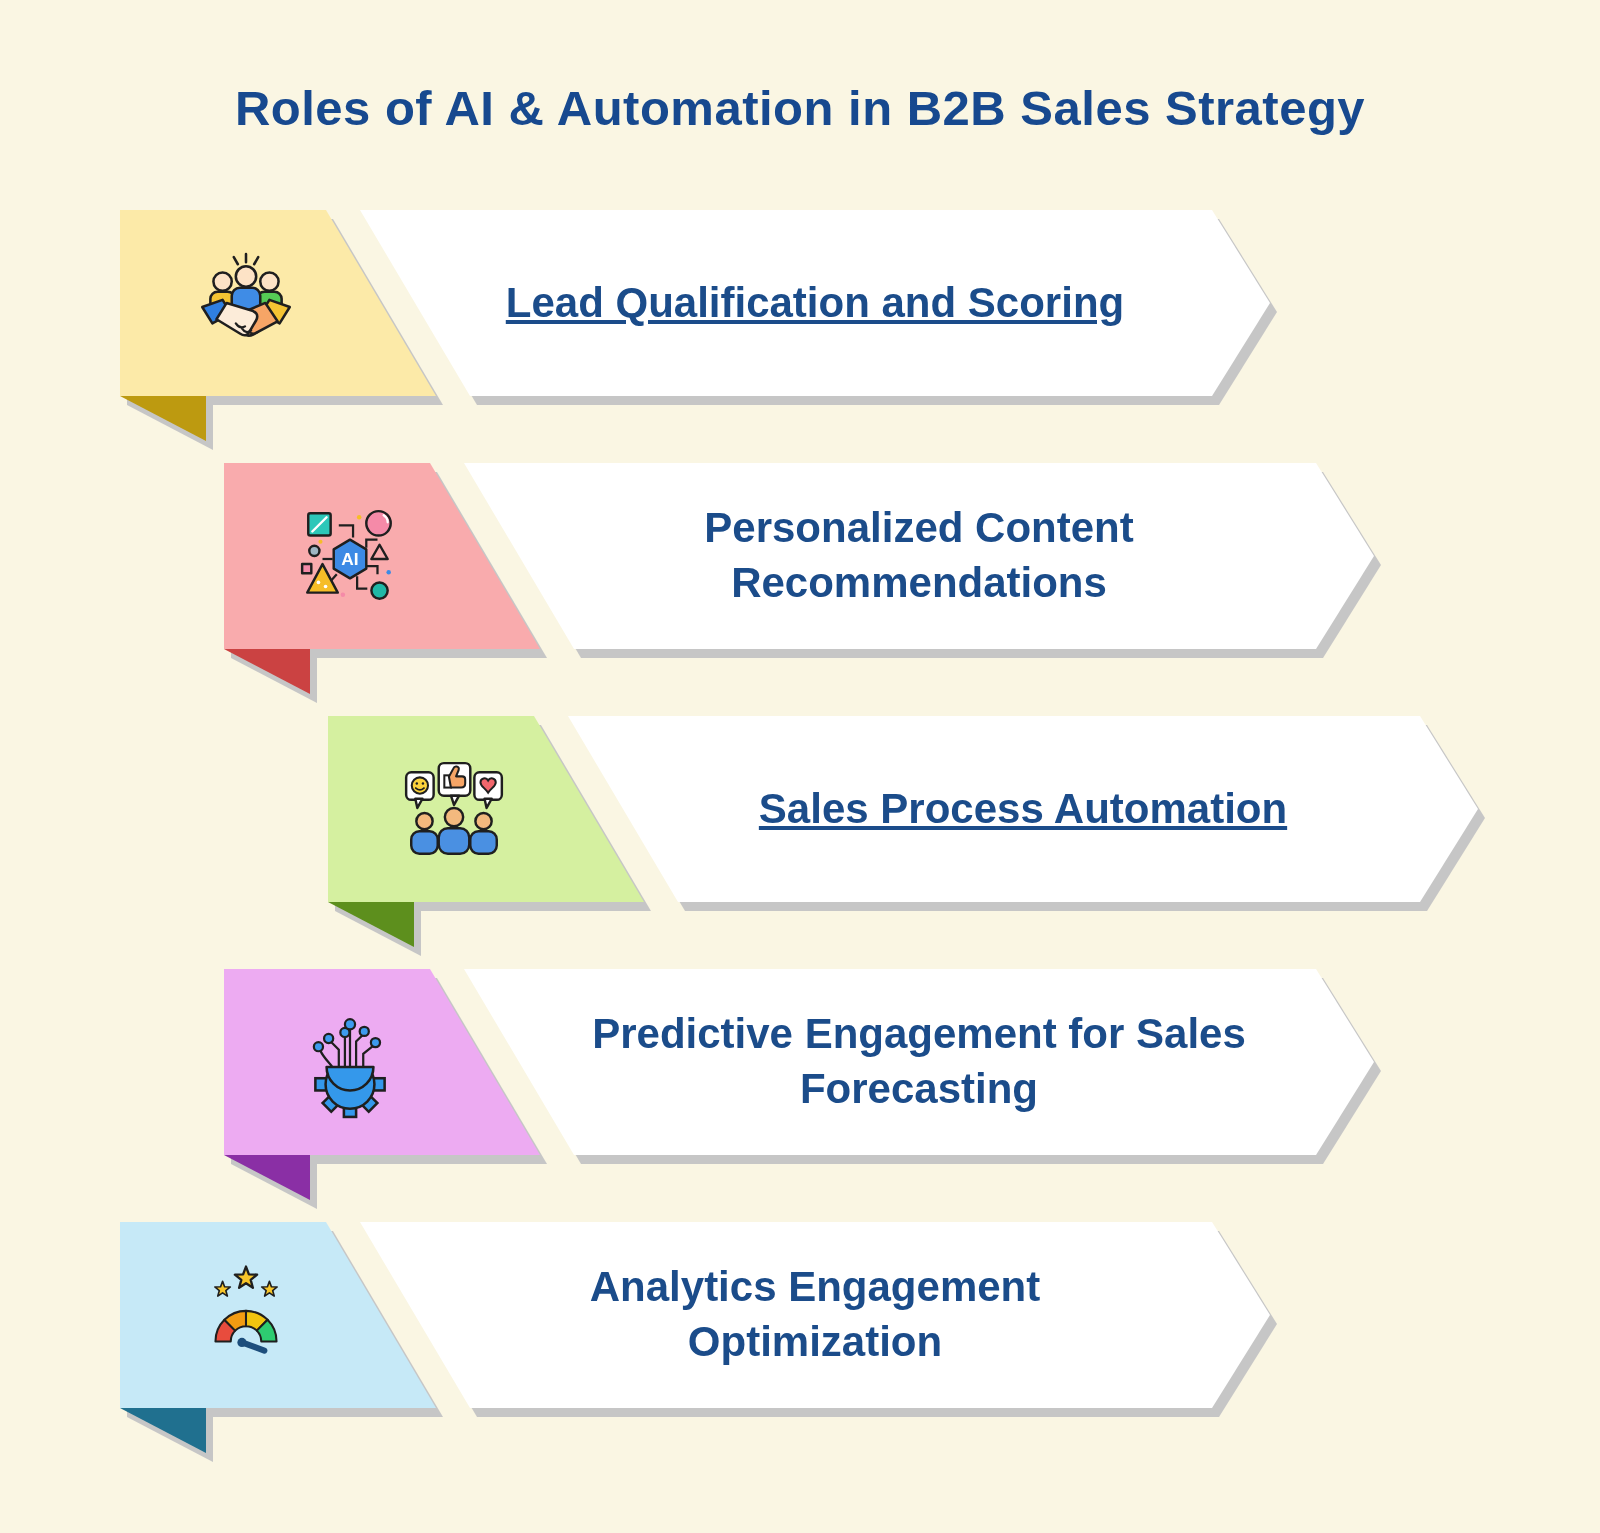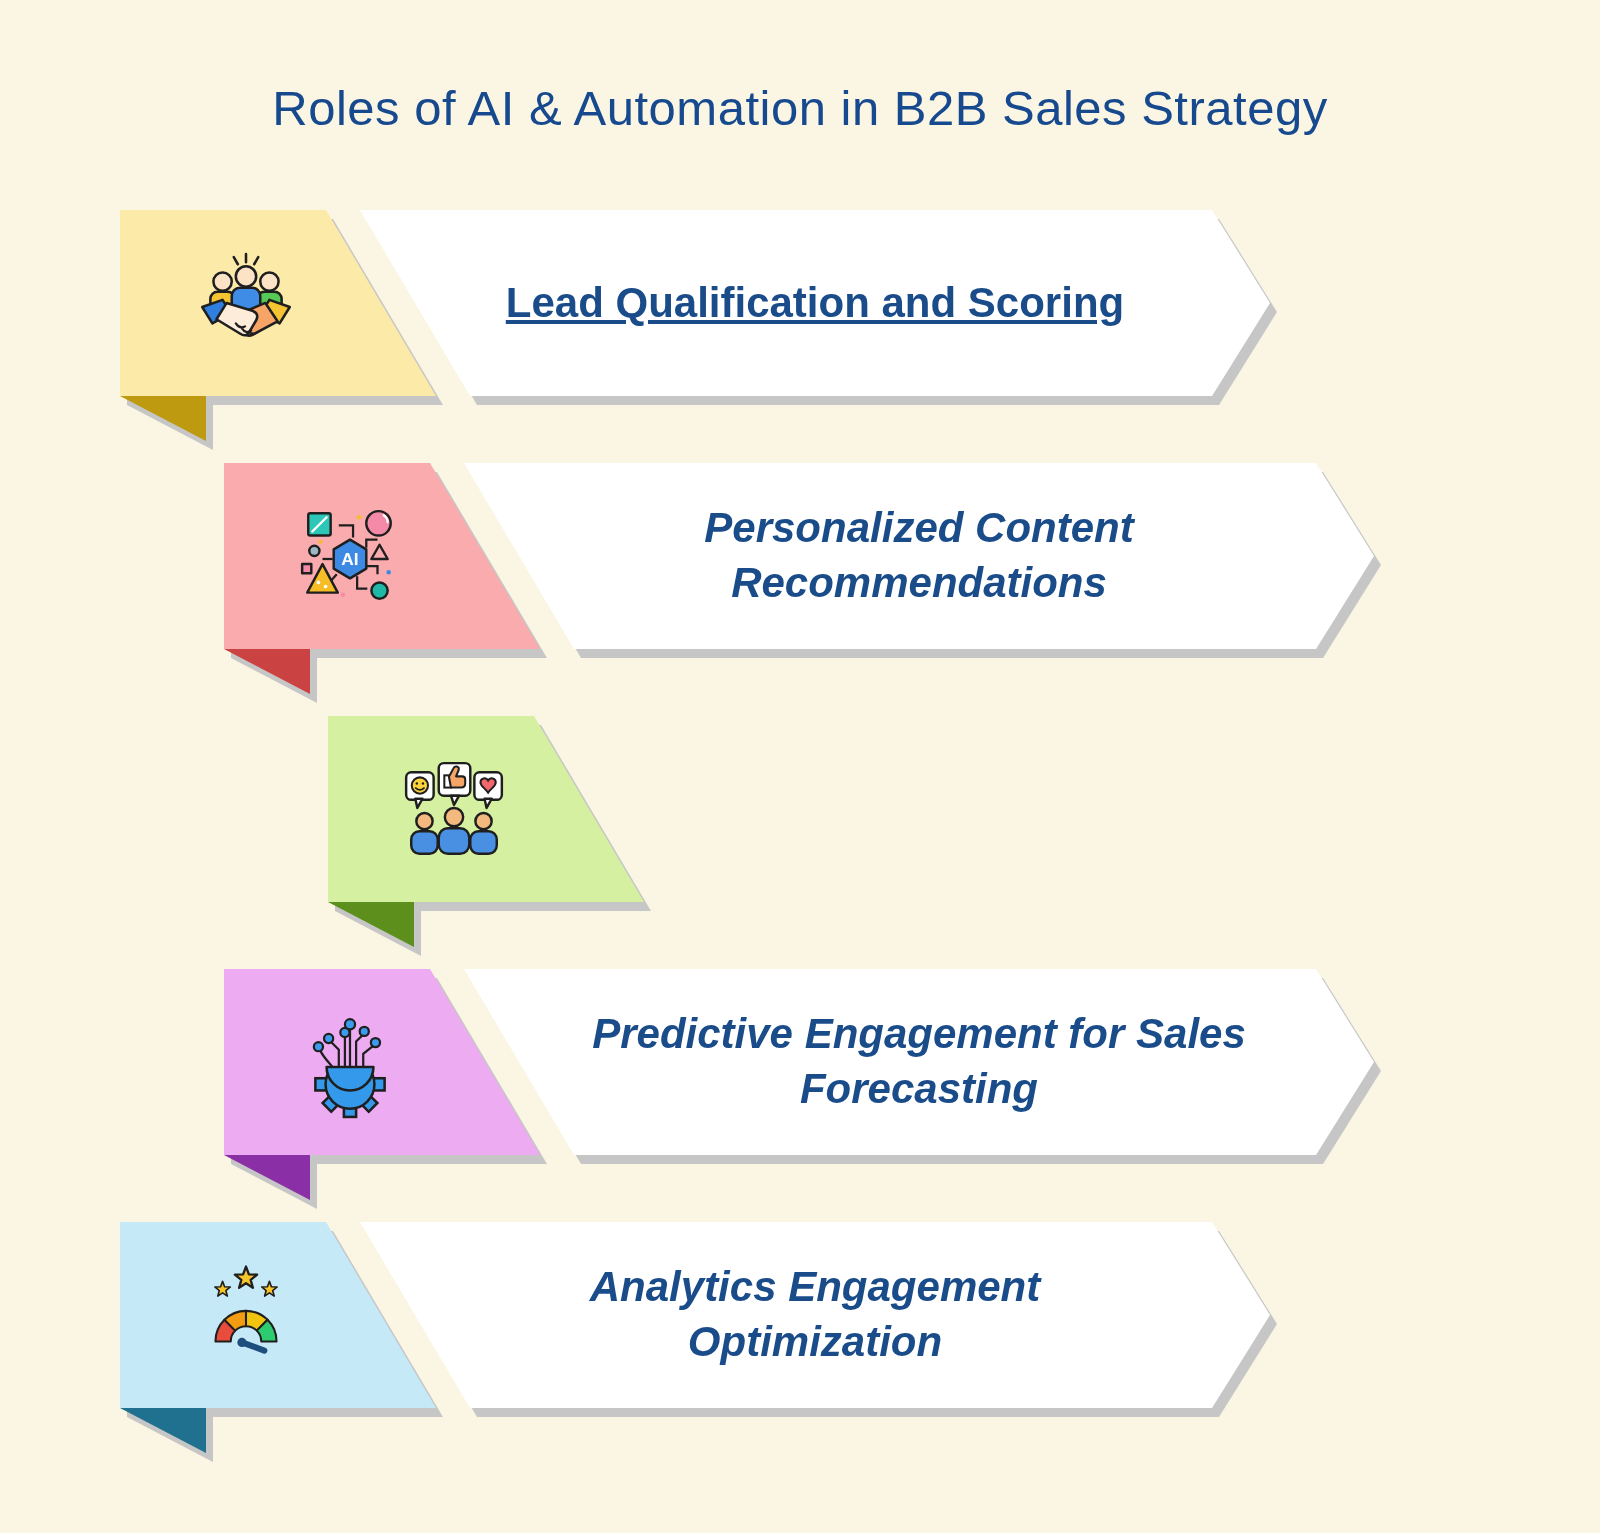--- a/index.html
+++ b/index.html
@@ -6,39 +6,39 @@
   body{
     position:relative;
     width:1600px;height:1533px;
     background:var(--bg,#faf6e3);
     font-family:"Liberation Sans",sans-serif;
     overflow:hidden;
   }
   .title{
     position:absolute;top:80px;left:0;width:1600px;
     margin:0;text-align:center;
-    font-size:49px;font-weight:400;letter-spacing:.5px;
+    font-size:49px;font-weight:700;letter-spacing:.5px;
     color:var(--title-color,#17498f);
   }
   .row{position:absolute;width:1200px;height:240px;}
   .sw{position:absolute;filter:drop-shadow(7px 9px 0 var(--shadow,#c6c6c6));}
   .banner-w{left:240px;top:0;}
   .banner{
     width:910px;height:186px;
     background:var(--banner-fill,#fff);
     clip-path:polygon(0 0,93.63% 0,100% 50%,93.63% 100%,12.09% 100%);
     display:flex;align-items:center;justify-content:center;
   }
   .banner-label{
     text-align:center;
     font-size:42px;line-height:1.3;font-weight:600;
     color:var(--text,#1b4c8a);
   }
   .wrap1 .banner-label{max-width:840px;white-space:nowrap;text-decoration:underline;}
-  .wrap2 .banner-label{max-width:660px;font-style:italic;}
+  .wrap2 .banner-label{max-width:660px;}
   .block-w{left:0;top:0;}
   .block{
     width:316px;height:186px;
     background:var(--block,#ddd);
     clip-path:polygon(0 0,65.19% 0,100% 100%,0 100%);
   }
   .fold-w{left:0;top:186px;}
   .fold{
     width:86px;height:45px;
     background:var(--fold,#999);
@@ -127,20 +127,25 @@
       <circle cx="48" cy="90" r="2.2" fill="#f58aa8"></circle>
         <circle cx="64" cy="14" r="2.2" fill="#f6bd27"></circle>
       <circle cx="93" cy="68" r="2.2" fill="#3d8ae5"></circle>
         <circle cx="26" cy="38" r="2" fill="#f6bd27"></circle>
       <text x="55" y="61" font-size="17" font-weight="bold" fill="#ffffff" text-anchor="middle" font-family="Liberation Sans, sans-serif">AI</text>
     </svg>
   </div>
 </div>
 
 <div class="row wrap1" style="left: 328px; top: 716px; --block: #d5f0a0; --fold: #5d8f1d;">
+  <div class="sw banner-w">
+      <div class="banner">
+    <div class="banner-label">Sales Process Automation</div>
+  </div>
+    </div>
   <div class="sw block-w">
       <div class="block"></div>
     </div>
   <div class="sw fold-w">
       <div class="fold"></div>
     </div>
   <div class="icon">
     <svg viewBox="0 0 110 110">
       <g stroke="#1f1f1f" stroke-width="2.4" stroke-linejoin="round">
         <rect x="8" y="16" width="27" height="27" rx="5" fill="#ffffff"></rect>

